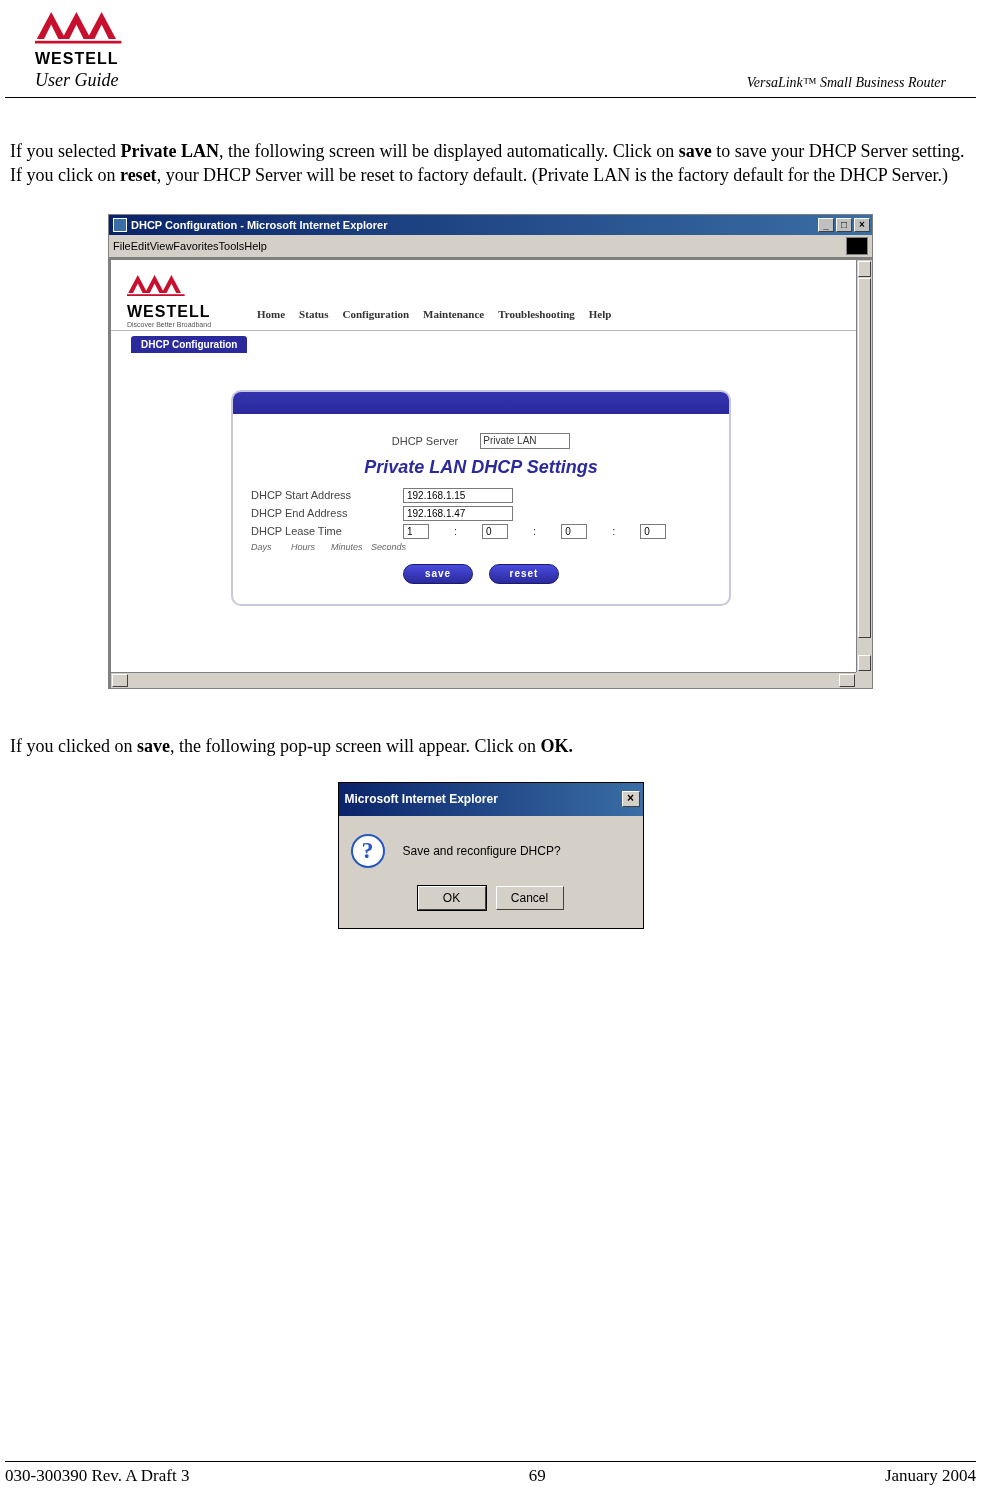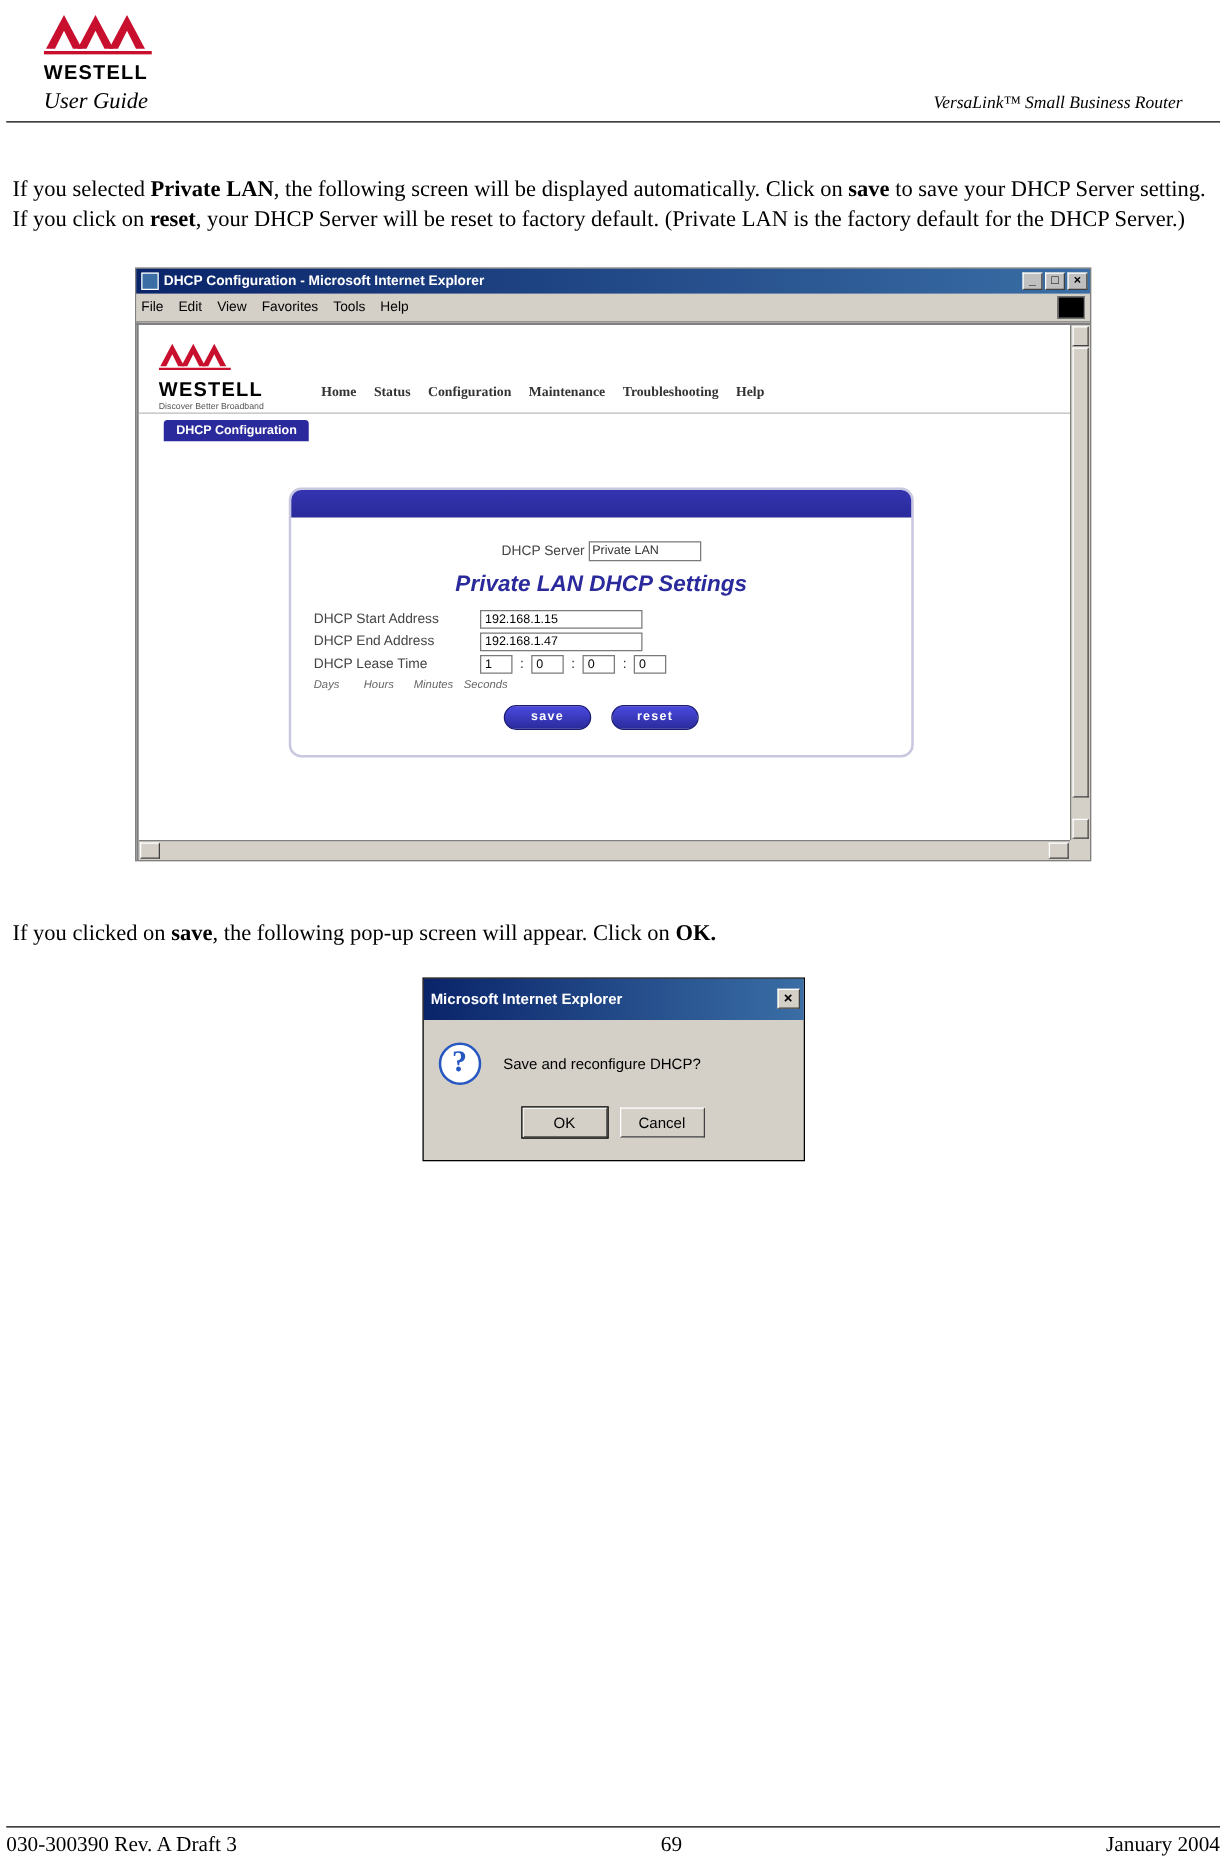--- a/index.html
+++ b/index.html
@@ -62,21 +62,21 @@
   .ie-win-btn { width: 16px; height: 14px; background: #c0c0c0; border: 1px solid #fff; border-right-color: #404040; border-bottom-color: #404040; font-size: 10px; line-height: 12px; text-align: center; color: #000; }
 
   .ie-menubar {
     background: #d4d0c8;
     display: flex;
     align-items: center;
     justify-content: space-between;
     padding: 2px 4px;
     border-bottom: 1px solid #808080;
   }
-  .ie-menus { display: flex; gap: 12px; color: #000; font-size: 11px; }
+  .ie-menus { display: flex; color: #000; font-size: 11px; }
   .ie-toolbar-throbber { width: 22px; height: 18px; background: #000; border: 1px solid #808080; }
 
   .ie-client {
     background: #fff;
     position: relative;
     height: 430px;
     border-left: 2px solid #808080;
     border-top: 2px solid #808080;
     overflow: hidden;
   }
@@ -132,28 +132,28 @@
     border: 2px solid #c8c8e0;
     border-radius: 10px;
     background: #fff;
   }
   .config-header-bar {
     height: 22px;
     background: linear-gradient(to bottom, #3434b0, #2a2a9c);
     border-radius: 8px 8px 0 0;
   }
   .config-body { padding: 16px 18px 20px 18px; font-family: Arial, sans-serif; color: #333; }
-  .row { display: flex; align-items: center; gap: 3px; margin: 3px 0; font-size: 11px; }
+  .row { display: flex; align-items: center; gap: 22px; margin: 3px 0; font-size: 11px; }
   .row .lbl { width: 130px; text-align: left; color: #444; }
   .sel { border: 1px solid #7a7a7a; font-size: 10px; padding: 0 2px; height: 16px; width: 90px; background: #fff; }
   .panel-title {
     text-align: center; font-family: Arial, sans-serif; font-weight: 700; font-style: italic;
     color: #2a2a9c; font-size: 18px; margin: 8px 0 10px 0;
   }
-  .txt { border: 1px solid #7a7a7a; font-size: 10px; padding: 1px 3px; height: 15px; background: #fff; width: 130px; }
+  .txt { border: 1px solid #7a7a7a; font-size: 10px; padding: 1px 3px; height: 15px; background: #fff; width: 110px; }
   .txt-sm { width: 26px; }
   .time-row .sep { padding: 0 3px; }
   .time-labels { display: flex; gap: 0; font-size: 9px; font-style: italic; color: #666; }
   .time-labels span { width: 40px; }
   .btn-row { display: flex; justify-content: center; gap: 16px; margin-top: 12px; }
   .pill-btn {
     background: linear-gradient(to bottom, #4a4ae0, #2a2a9c);
     color: #fff; font-family: Arial, sans-serif; font-size: 10px; font-weight: 700;
     border: 1px solid #1a1a70; border-radius: 11px; width: 70px; height: 20px;
     display: flex; align-items: center; justify-content: center; letter-spacing: 1px;

